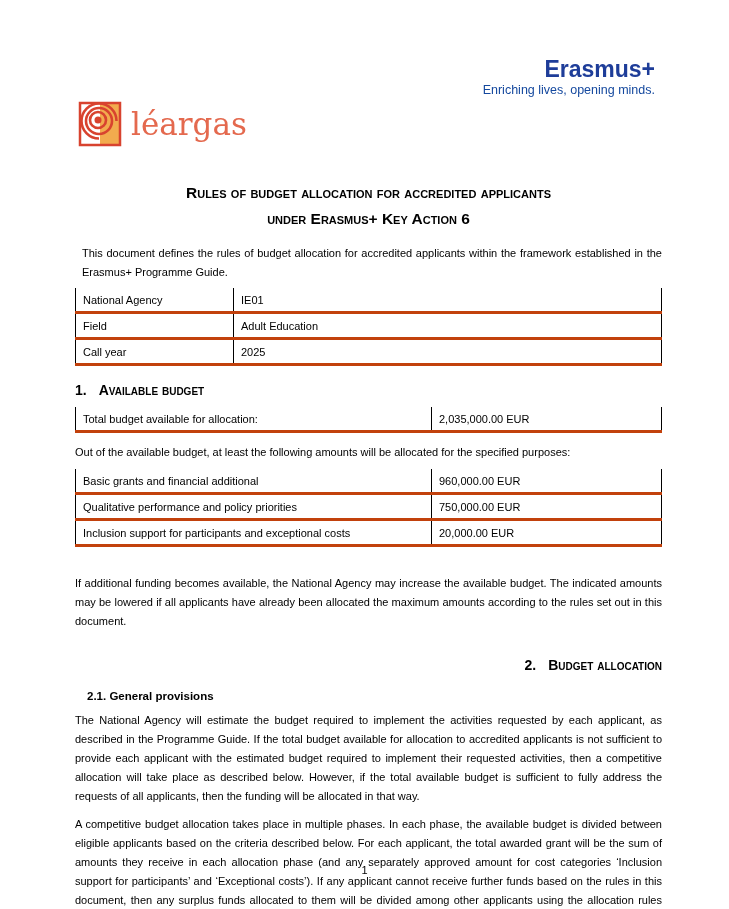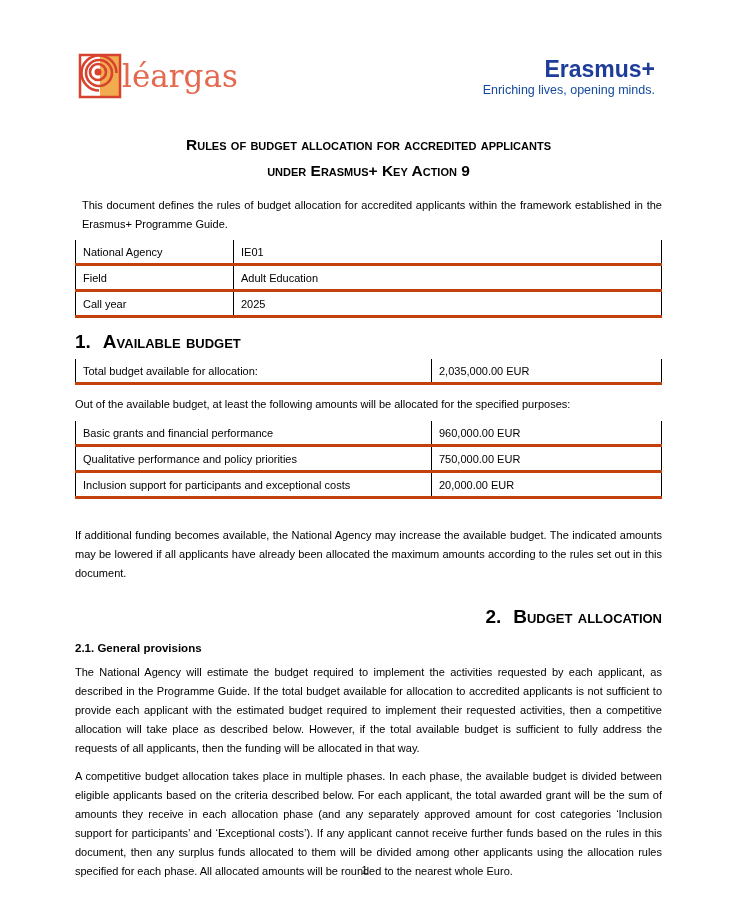--- a/index.html
+++ b/index.html
@@ -15,21 +15,21 @@
   }
   .content { padding: 0 67px 0 75px; }
 
   
   .header {
     display: flex;
     justify-content: space-between;
     align-items: flex-start;
     padding: 53px 74px 0 78px;
   }
-  .leargas { display: flex; align-items: center; gap: 0; }
+  .leargas { display: flex; align-items: center; gap: 9px; margin-top: 48px; }
   .leargas-text {
     font-family: "DejaVu Serif", serif;
     font-size: 31px;
     color: #e4694e;
     line-height: 1;
     padding-bottom: 4px;
   }
   .erasmus { text-align: right; margin-top: 4px; }
   .erasmus-title {
     font-size: 23px;
@@ -78,35 +78,36 @@
     overflow: hidden;
     white-space: nowrap;
   }
   td:last-child { border-right: 1px solid #000; }
   .info-table { margin-top: 6px; }
   .info-table .col-label { width: 143px; }
   .budget-table .col-label { width: 341px; }
 
   
   .h1 {
-    font-size: 19px;
+    font-size: 14px;
     font-weight: bold;
     font-variant: small-caps;
     color: #000;
     line-height: 20px;
   }
   .h1 .num { font-variant: normal; margin-right: 12px; }
   .h1-s1 { margin-top: 14px; }
   .h1-s2 { margin-top: 24px; text-align: right; }
   .h2 {
     font-size: 11.5px;
     font-weight: bold;
     color: #000;
     margin-top: 14px;
     line-height: 15px;
+    margin-left: 12px;
   }
   .mt-tableB { margin-top: 7px; }
   .mt-between { margin-top: 10px; }
   .mt-tableC { margin-top: 7px; }
   .mt-note { margin-top: 27px; }
   .mt-para1 { margin-top: 7px; }
   .mt-para2 { margin-top: 9px; }
 
   
   .page-num {
@@ -141,21 +142,21 @@
     <div class="erasmus">
       <div class="erasmus-title">Erasmus+</div>
       <div class="erasmus-tagline">Enriching lives, opening minds.</div>
     </div>
   </div>
 
   <div class="content">
 
     <div class="doc-title">
       <div>Rules of budget allocation for accredited applicants</div>
-      <div>under Erasmus+ Key Action 9</div>
+      <div>under Erasmus+ Key Action 6</div>
     </div>
 
     <p class="para mt-intro">This document defines the rules of budget allocation for accredited applicants within the framework established in the Erasmus+ Programme Guide.</p>
 
     <table class="info-table">
       <tbody>
           <tr>
         <td class="col-label">National Agency</td>
         <td>IE01</td>
       </tr>
@@ -181,21 +182,21 @@
         <td>2,035,000.00 EUR</td>
       </tr>
     </tbody>
       </table>
 
     <p class="para mt-between">Out of the available budget, at least the following amounts will be allocated for the specified purposes:</p>
 
     <table class="budget-table mt-tableC">
       <tbody>
           <tr>
-        <td class="col-label">Basic grants and financial performance</td>
+        <td class="col-label">Basic grants and financial additional</td>
         <td>960,000.00 EUR</td>
       </tr>
       <tr>
         <td class="col-label">Qualitative performance and policy priorities</td>
         <td>750,000.00 EUR</td>
       </tr>
       <tr>
         <td class="col-label">Inclusion support for participants and exceptional costs</td>
         <td>20,000.00 EUR</td>
       </tr>

